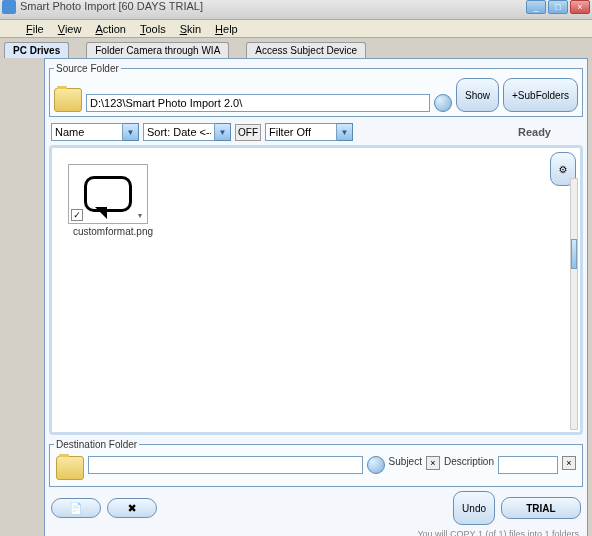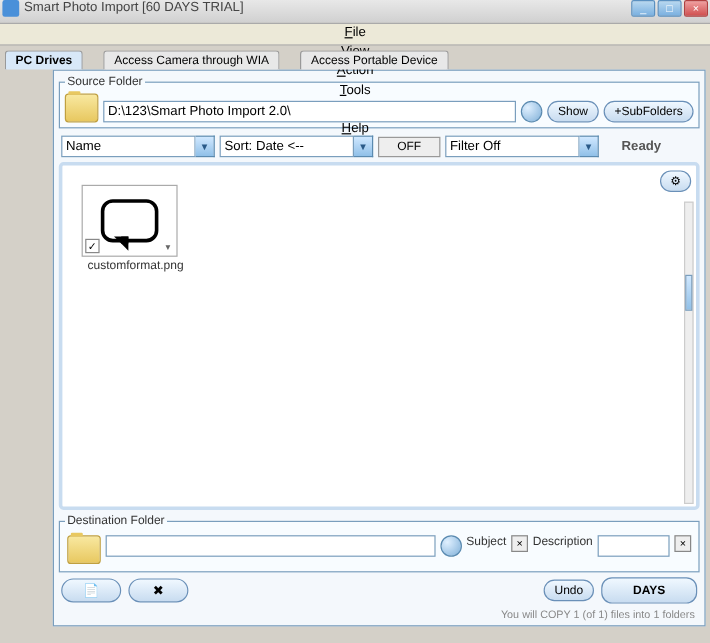--- a/index.html
+++ b/index.html
@@ -1,41 +1,41 @@
 <!DOCTYPE html>
 <html><head>
 <meta charset="utf-8">
 <style>
 * { box-sizing: border-box; margin: 0; padding: 0; font-family: Tahoma, sans-serif; font-size: 11px; }
 body { background: #d4d0c8; width: 592px; height: 536px; overflow: hidden; }
 .titlebar { height: 20px; background: linear-gradient(#e8e8e8,#d0d0d0); display: flex; align-items: flex-start; padding: 0 2px; border-bottom: 1px solid #aaa; }
 .titlebar .icon { width: 14px; height: 14px; background: #4a90d9; border-radius: 2px; margin-right: 4px; }
 .titlebar .title { flex: 1; color: #444; }
 .titlebar .wbtn { width: 20px; height: 14px; margin-left: 2px; background: linear-gradient(#b8d8f0,#7ab0e0); border: 1px solid #5a90c0; border-radius: 2px; display: flex; align-items: center; justify-content: center; color: #fff; font-size: 9px; cursor: pointer; }
-.menubar { height: 18px; background: #ece9d8; display: flex; align-items: center; padding: 0 20px; gap: 2px; border-bottom: 1px solid #aaa; flex-direction: column; }
+.menubar { height: 18px; background: #ece9d8; display: flex; align-items: center; padding: 0 20px; gap: 2px; border-bottom: 1px solid #aaa; }
 .menubar .mitem { padding: 1px 6px; cursor: pointer; }
 .menubar .mitem u { text-decoration: underline; }
 .content { padding: 4px; }
 .tabs { display: flex; gap: 17px; }
 .tab { padding: 2px 8px; background: #e8e8e8; border: 1px solid #999; border-bottom: none; border-radius: 3px 3px 0 0; cursor: pointer; font-size: 10px; }
 .tab.active { background: #d8e8f8; font-weight: bold; }
 .panel { border: 1px solid #7a9ebd; background: #f4f8fc; padding: 4px; margin-left: 40px; }
 fieldset { border: 1px solid #7a9ebd; padding: 4px; margin: 0; background: #f8fcff; }
 legend { font-size: 10px; color: #333; padding: 0 2px; }
 .srcrow { display: flex; align-items: flex-end; gap: 4px; }
 .foldericon { width: 28px; height: 24px; background: linear-gradient(#f8e8a0,#e8c860); border: 1px solid #c0a040; border-radius: 3px; position: relative; }
 .foldericon::before { content: ''; position: absolute; left: 2px; top: -3px; width: 10px; height: 3px; background: #e8c860; border-radius: 1px 1px 0 0; }
 input[type=text] { height: 18px; border: 1px solid #7a9ebd; padding: 0 3px; background: #fff; }
-.rbtn { height: 18px; padding: 0 8px; background: linear-gradient(#f0f8ff,#c8dcf0); border: 1px solid #6a90b8; border-radius: 9px; cursor: pointer; font-size: 10px; display: inline-flex; align-items: center; justify-content: center; }
+.rbtn { height: 34px; padding: 0 8px; background: linear-gradient(#f0f8ff,#c8dcf0); border: 1px solid #6a90b8; border-radius: 9px; cursor: pointer; font-size: 10px; display: inline-flex; align-items: center; justify-content: center; }
 .circbtn { width: 18px; height: 18px; border-radius: 50%; background: radial-gradient(circle at 30% 30%,#e0f0ff,#80b0d8); border: 1px solid #5a8ab0; cursor: pointer; }
 .toolbar { display: flex; align-items: center; gap: 4px; margin-top: 4px; padding: 2px; }
 .combo { display: flex; align-items: center; }
-.combo input { width: 112px; }
+.combo input { width: 72px; }
 .combo .arrow { width: 16px; height: 18px; background: linear-gradient(#d0e8ff,#90c0e8); border: 1px solid #5a8ab0; border-left: none; display: flex; align-items: center; justify-content: center; font-size: 8px; color: #2a5a88; cursor: pointer; }
-.offbtn { padding: 2px 15px; border: 1px solid #999; background: #eee; font-size: 10px; }
+.offbtn { padding: 2px 2px; border: 1px solid #999; background: #eee; font-size: 10px; }
 .status { margin-left: auto; margin-right: 30px; color: #555; font-weight: bold; }
 .viewarea { margin-top: 2px; border: 3px solid #c8dcf0; border-radius: 4px; height: 290px; background: #fff; position: relative; padding: 6px; }
 .sidebtn { position: absolute; right: 4px; top: 4px; }
 .scrollbar { position: absolute; right: 2px; top: 30px; bottom: 2px; width: 8px; background: #eee; border: 1px solid #ccc; }
 .scrollthumb { width: 100%; height: 30px; background: linear-gradient(#d0e8ff,#90c0e8); border: 1px solid #7a9ebd; position: absolute; top: 60px; }
 .thumb { width: 90px; text-align: center; margin: 10px 0 0 10px; }
 .thumbimg { width: 80px; height: 60px; border: 1px solid #aaa; background: #fff; display: flex; align-items: center; justify-content: center; position: relative; }
 .bubble { width: 48px; height: 36px; border: 3px solid #000; border-radius: 10px; position: relative; }
 .bubble::after { content: ''; position: absolute; bottom: -10px; left: 8px; width: 0; height: 0; border: 6px solid transparent; border-top-color: #000; border-right-color: #000; }
 .chk { position: absolute; left: 2px; bottom: 2px; width: 12px; height: 12px; border: 1px solid #888; background: #fff; font-size: 9px; line-height: 10px; text-align: center; }
@@ -67,22 +67,22 @@
   <div class="mitem"><u>V</u>iew</div>
   <div class="mitem"><u>A</u>ction</div>
   <div class="mitem"><u>T</u>ools</div>
   <div class="mitem"><u>S</u>kin</div>
   <div class="mitem"><u>H</u>elp</div>
 </div>
 
 <div class="content">
   <div class="tabs">
     <div class="tab active">PC Drives</div>
-    <div class="tab">Access Camera through WIA</div>
-    <div class="tab">Access Portable Device</div>
+    <div class="tab">Folder Camera through WIA</div>
+    <div class="tab">Access Subject Device</div>
   </div>
   <div class="panel">
     <fieldset>
       <legend>Source Folder</legend>
       <div class="srcrow">
         <div class="foldericon"></div>
         <input type="text" style="flex: 1 1 0%;" value="D:\123\Smart Photo Import 2.0\">
         <div class="circbtn"></div>
         <div class="rbtn">Show</div>
         <div class="rbtn">+SubFolders</div>
@@ -133,17 +133,17 @@
         <input type="text" style="width: 60px;" value="">
         <div class="xbtn">×</div>
       </div>
     </fieldset>
 
     <div class="bottombar">
       <div class="pillbtn">📄</div>
       <div class="pillbtn">✖</div>
       <div style="flex:1"></div>
       <div class="rbtn">Undo</div>
-      <div class="rbtn copybtn" style="font-weight:bold">DAYS</div>
+      <div class="rbtn copybtn" style="font-weight:bold">TRIAL</div>
     </div>
     <div class="statusline">You will COPY 1 (of 1) files into 1 folders</div>
   </div>
 </div>
 
 </body></html>

